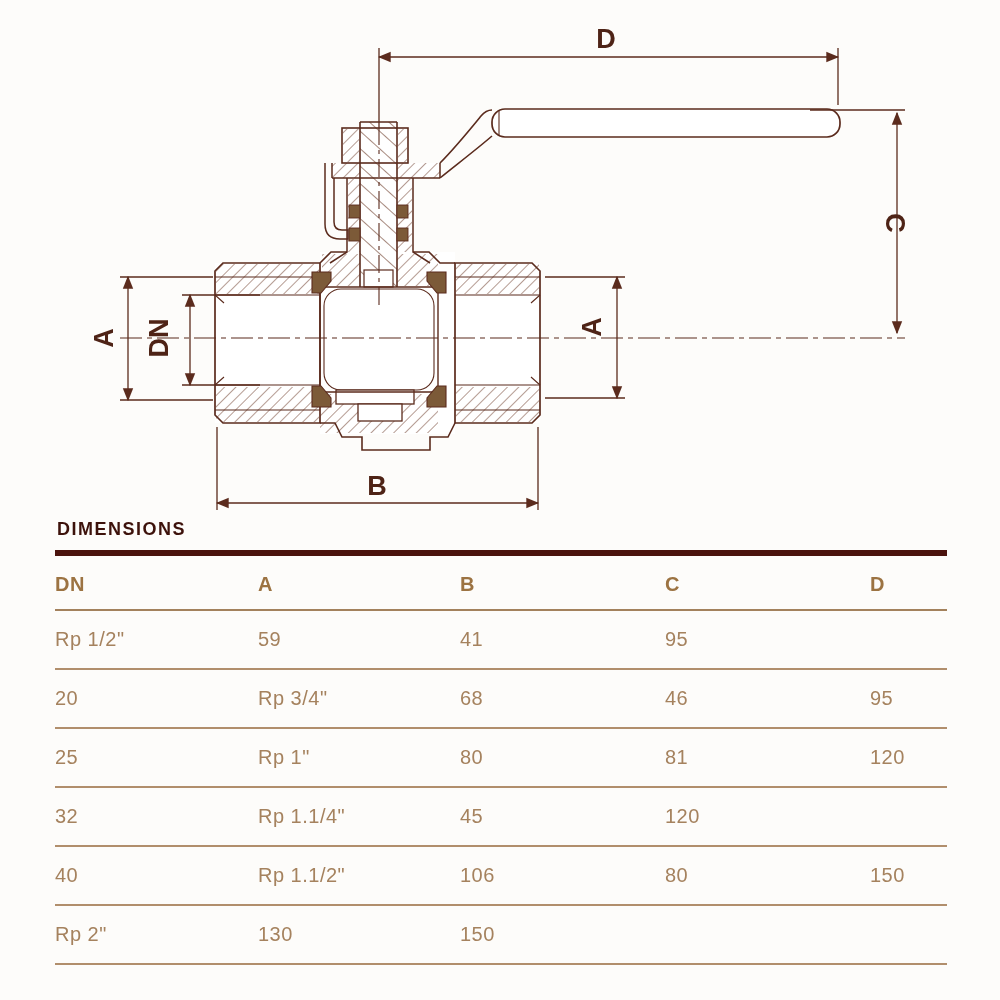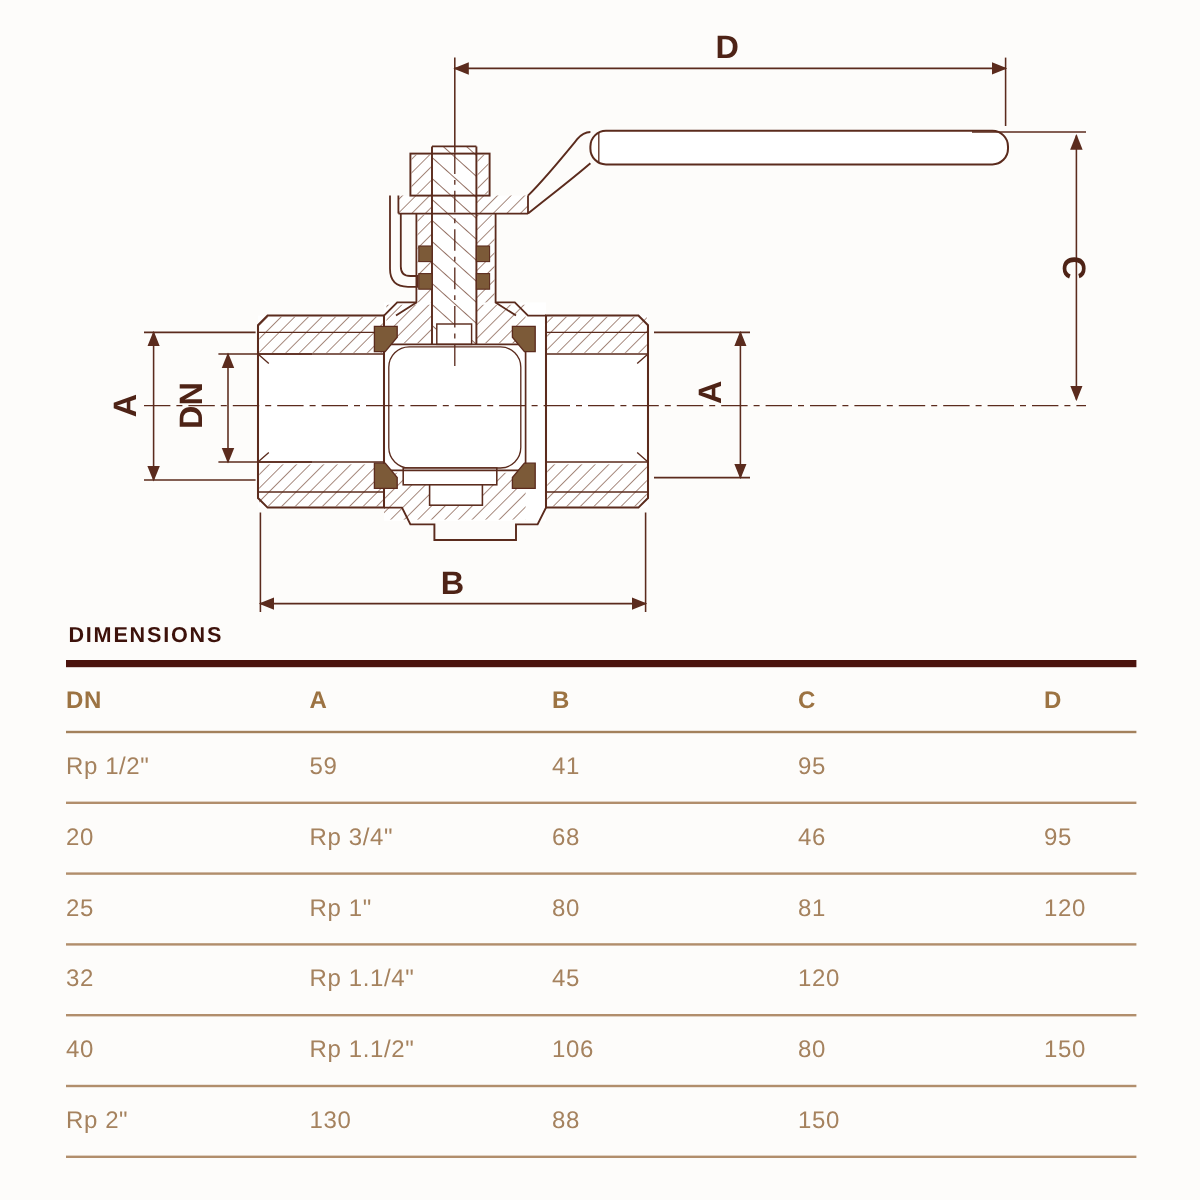--- a/index.html
+++ b/index.html
@@ -223,18 +223,17 @@
         <div class="trow">
           <div class="tcell">40</div>
           <div class="tcell">Rp 1.1/2"</div>
           <div class="tcell">106</div>
           <div class="tcell">80</div>
           <div class="tcell">150</div>
         </div>
         <div class="trow">
           <div class="tcell">Rp 2"</div>
           <div class="tcell">130</div>
-          <div class="tcell">88</div>
           <div class="tcell">150</div>
         </div>
       </div>
   </div>
 </div>
 
 </body></html>

